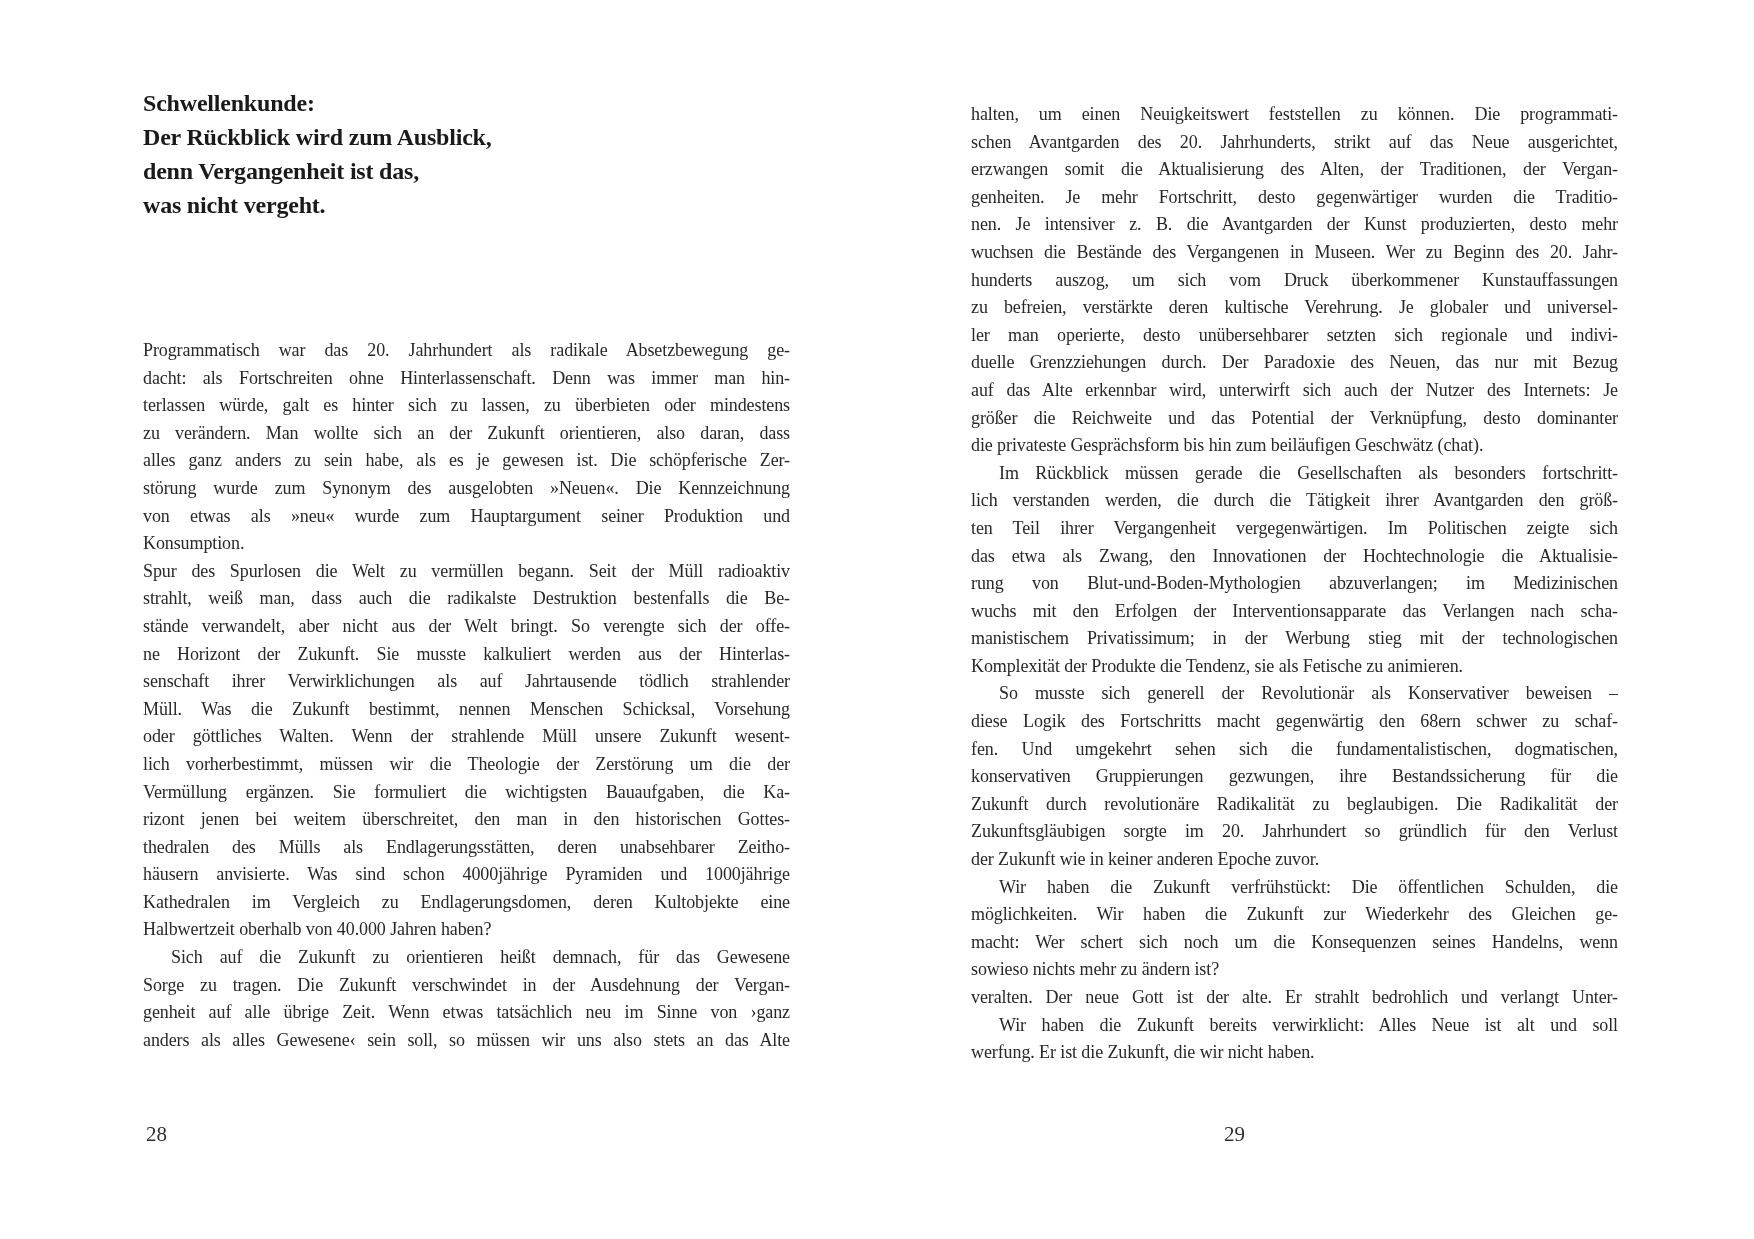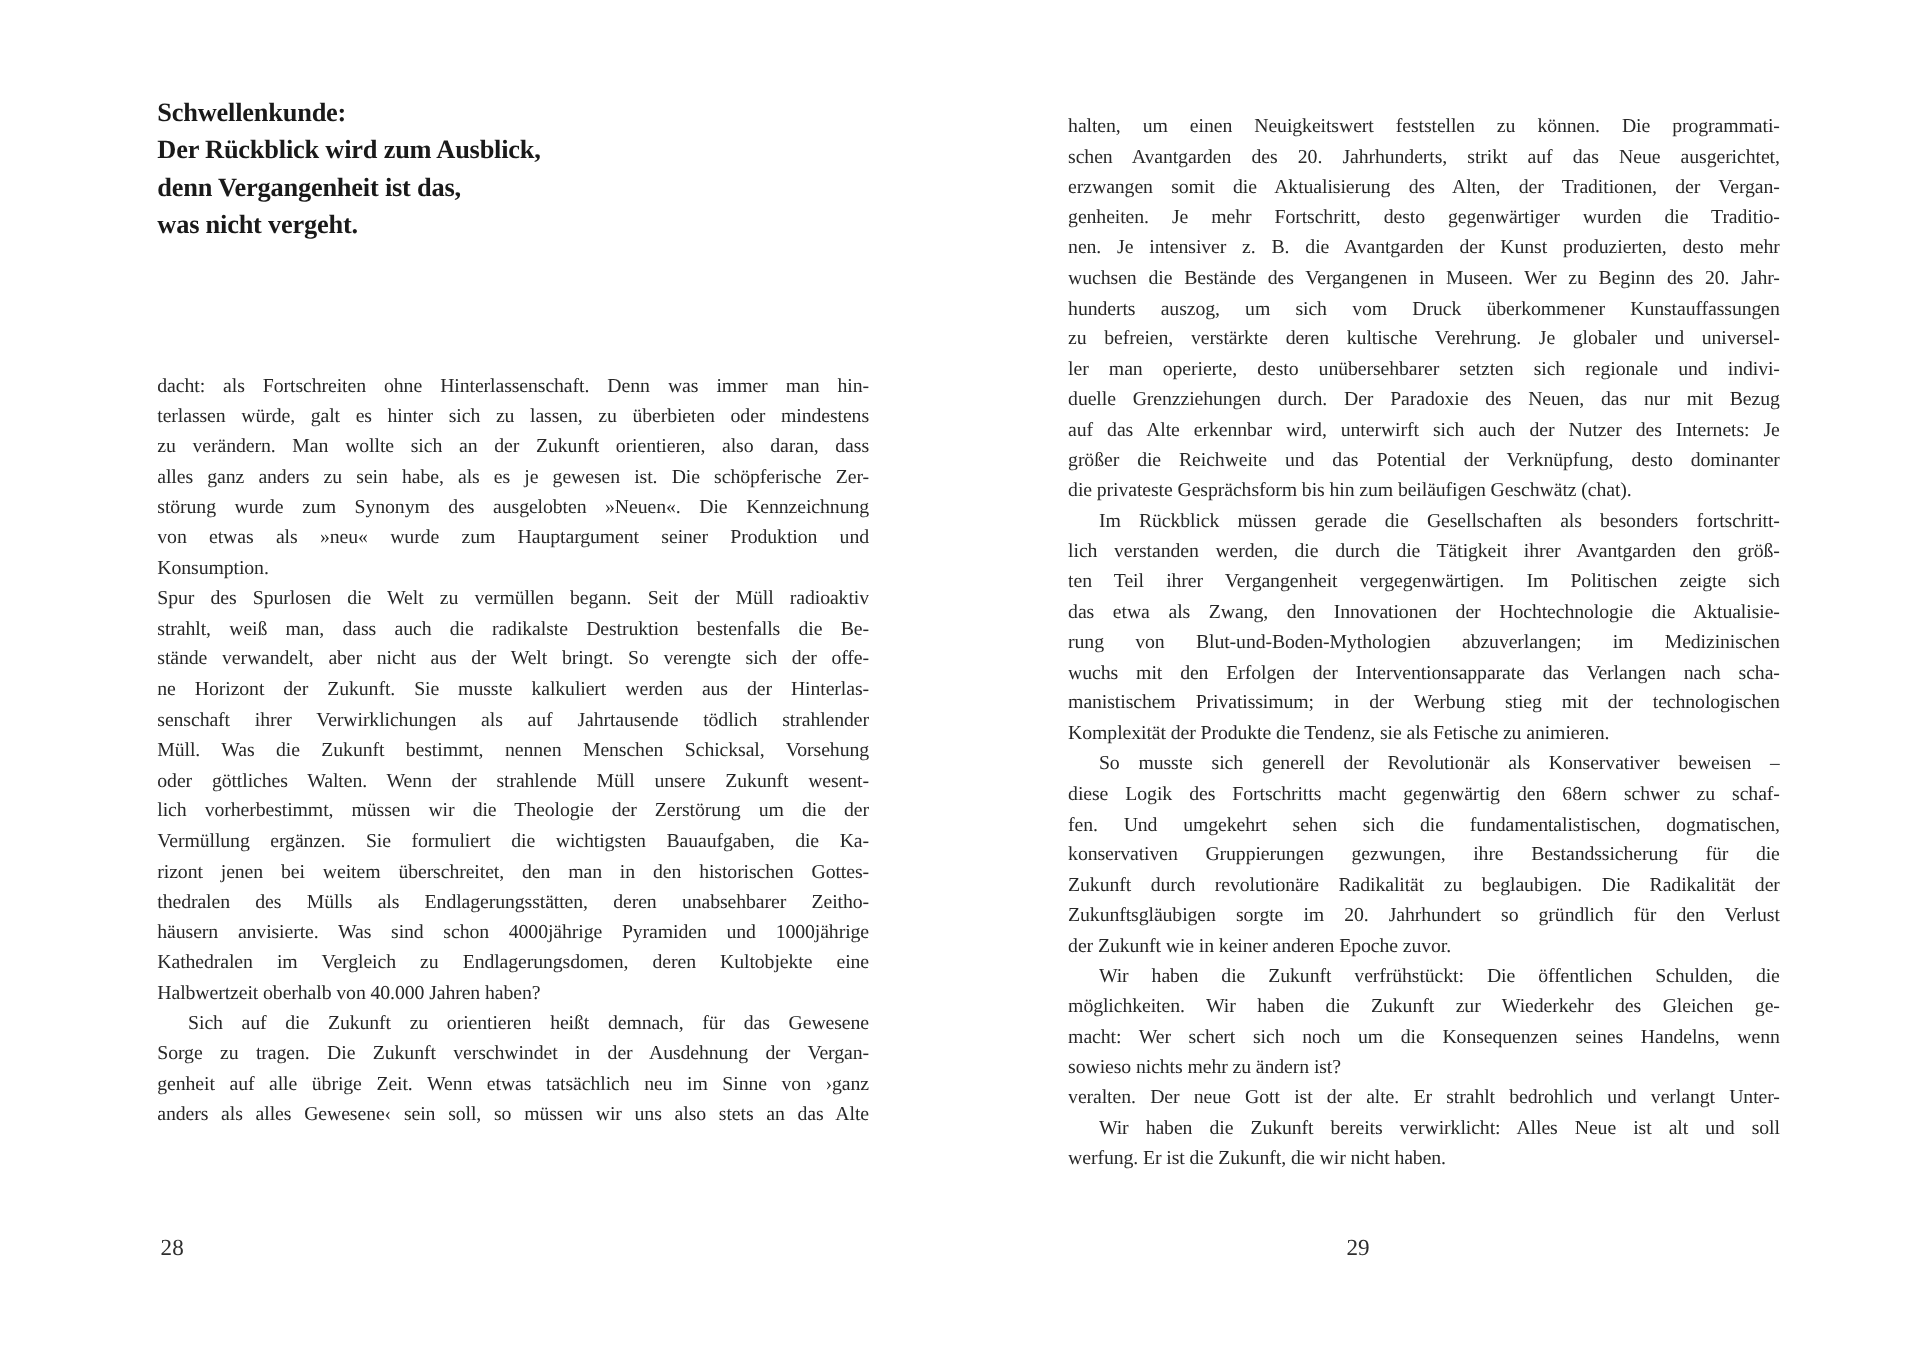--- a/index.html
+++ b/index.html
@@ -58,20 +58,21 @@
 
   <section>
     <div class="heading">
         <div class="hline">Schwellenkunde:</div>
         <div class="hline">Der Rückblick wird zum Ausblick,</div>
         <div class="hline">denn Vergangenheit ist das,</div>
         <div class="hline">was nicht vergeht.</div>
       </div>
     <div class="body-col" id="left-body">
         <div class="para">
+          <div class="line">Programmatisch war das 20. Jahrhundert als radikale Absetzbewegung ge-</div>
           <div class="line">dacht: als Fortschreiten ohne Hinterlassenschaft. Denn was immer man hin-</div>
           <div class="line">terlassen würde, galt es hinter sich zu lassen, zu überbieten oder mindestens</div>
           <div class="line">zu verändern. Man wollte sich an der Zukunft orientieren, also daran, dass</div>
           <div class="line">alles ganz anders zu sein habe, als es je gewesen ist. Die schöpferische Zer-</div>
           <div class="line">störung wurde zum Synonym des ausgelobten »Neuen«. Die Kennzeichnung</div>
           <div class="line">von etwas als »neu« wurde zum Hauptargument seiner Produktion und</div>
           <div class="line no-stretch">Konsumption.</div>
         </div>
         <div class="para">
           <div class="line">Spur des Spurlosen die Welt zu vermüllen begann. Seit der Müll radioaktiv</div>

